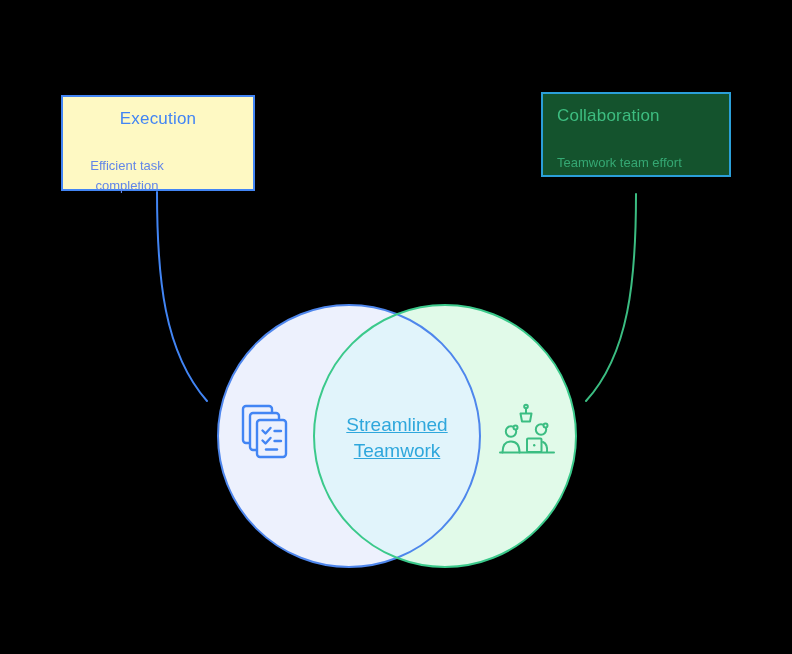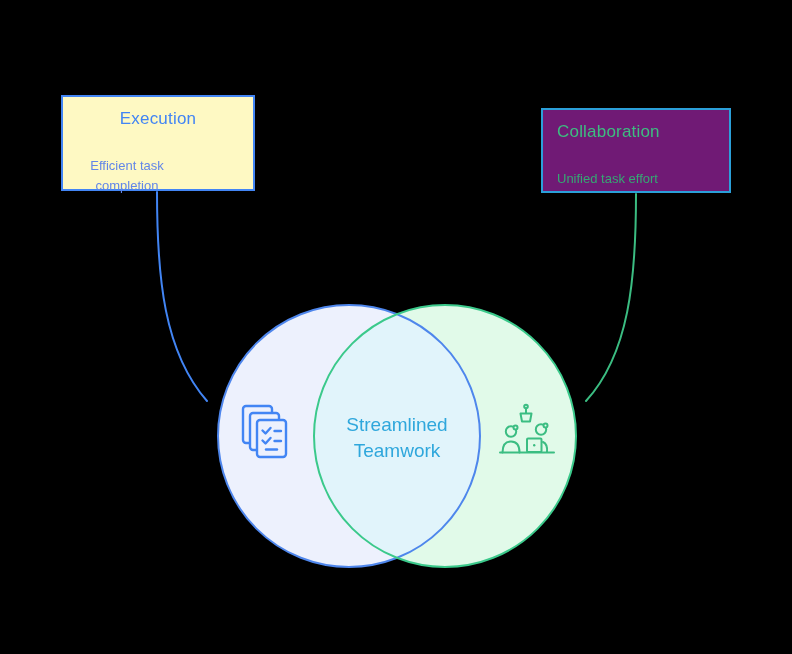--- a/index.html
+++ b/index.html
@@ -14,40 +14,41 @@
 
   .node-box{
     position:absolute;box-sizing:border-box;
     padding:11px 14px;
   }
   .node-box.execution{
     left:61px;top:95px;width:194px;height:96px;
     background:#fef9c3;border:2px solid #4285f4;text-align:center;
   }
   .node-box.collaboration{
-    left:541px;top:108px;width:190px;height:85px;
-    background:#701a75;border:2px solid #2b9fd9;
+    left:541px;top:92px;width:190px;height:85px;
+    background:#14532d;border:2px solid #2b9fd9;
   }
   .node-title{
     font-size:17px;line-height:22px;font-weight:500;
     letter-spacing:.2px;
   }
   .node-box.execution .node-title{color:#4285f4;}
   .node-box.collaboration .node-title{color:#3dbd80;}
   .node-subtitle{
     margin-top:26px;font-size:13px;line-height:20px;
   }
   .node-box.execution .node-subtitle{color:#6286e8;max-width:100px;}
   .node-box.collaboration .node-subtitle{color:#35a873;}
 
   .center-label{
     position:absolute;left:332px;top:412px;width:130px;
     text-align:center;
     font-size:19px;line-height:26px;font-weight:500;
     color:#2fa7dc;
+    text-decoration:underline;
   }
 </style>
 </head>
 <body>
 
 <div class="canvas">
 
   <svg class="venn-svg" width="792" height="654" viewBox="0 0 792 654">
     <defs>
       <clipPath id="leftClip">
@@ -94,18 +95,18 @@
     </g>
   </svg>
 
   <div class="node-box execution">
     <div class="node-title">Execution</div>
     <div class="node-subtitle">Efficient task completion</div>
   </div>
 
   <div class="node-box collaboration">
     <div class="node-title">Collaboration</div>
-    <div class="node-subtitle">Unified task effort</div>
+    <div class="node-subtitle">Teamwork team effort</div>
   </div>
 
   <div class="center-label">Streamlined Teamwork</div>
 
 </div>
 
 </body></html>

